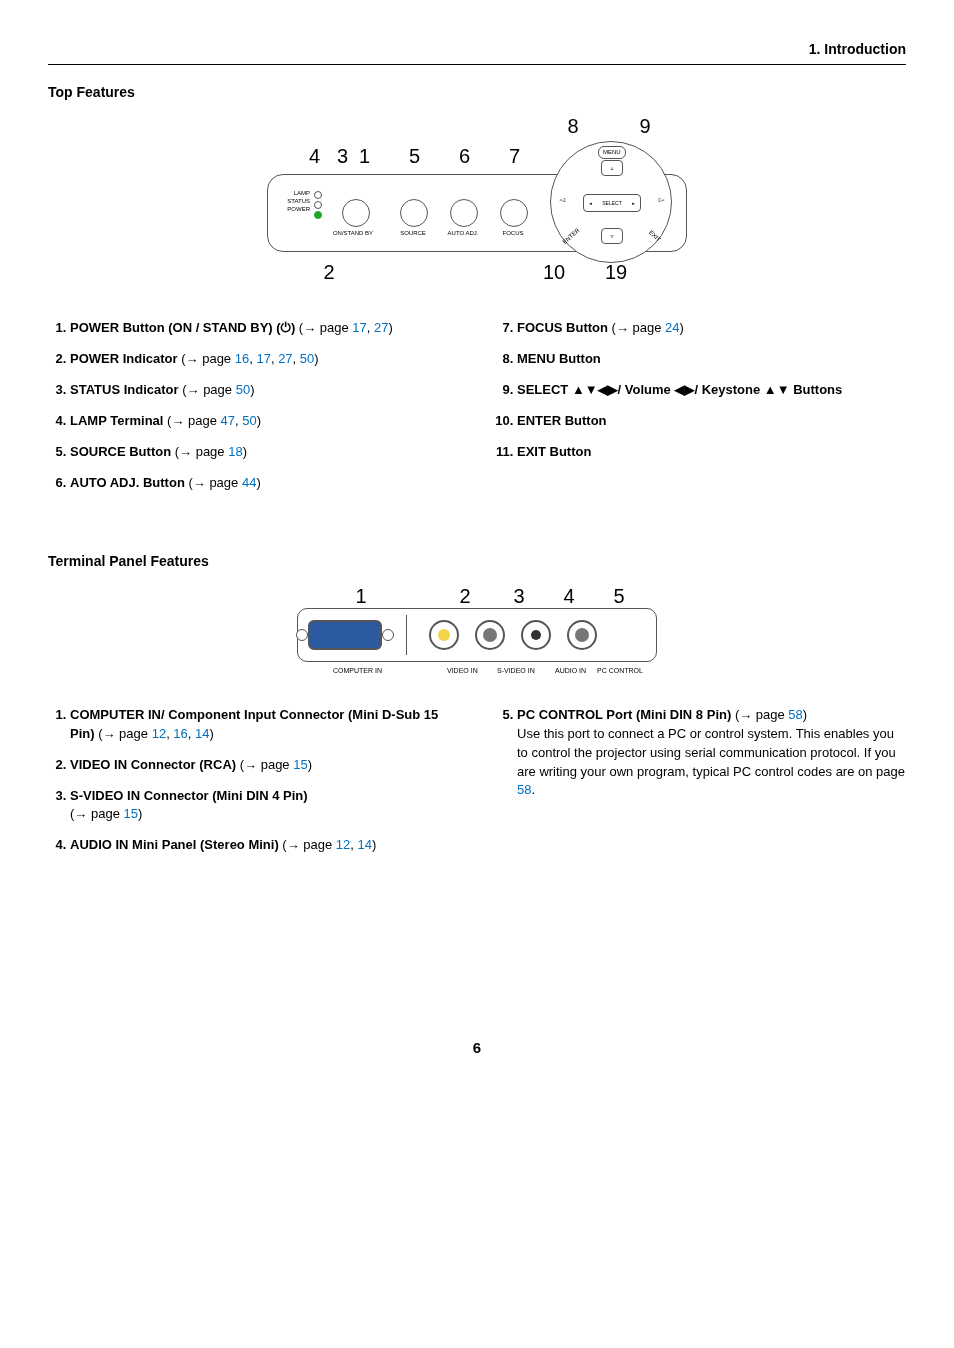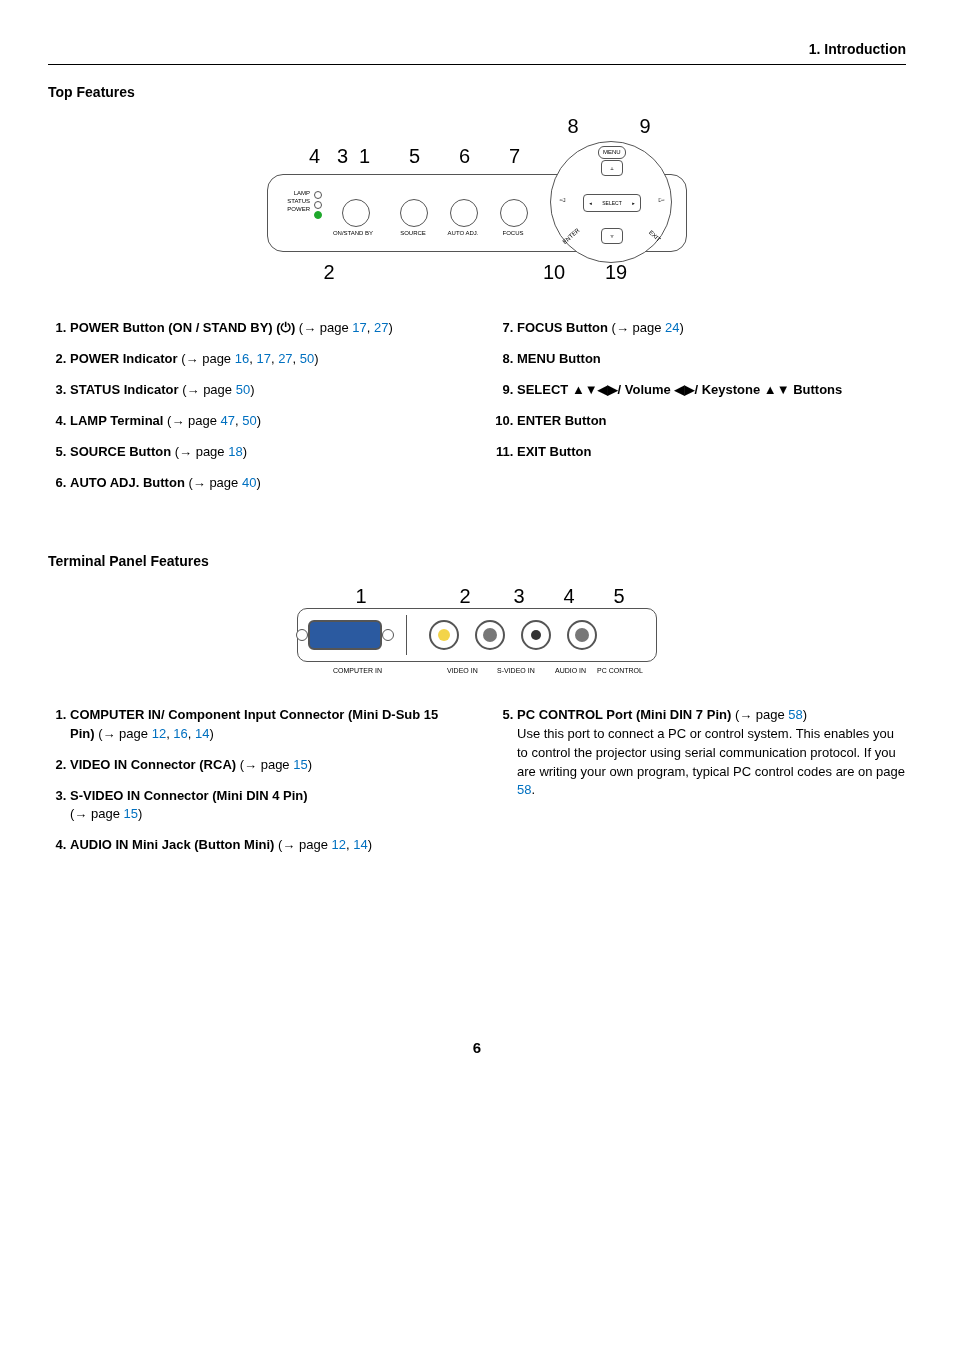--- a/index.html
+++ b/index.html
@@ -296,21 +296,21 @@
 </div>
 
 <div class="cols">
   <div class="col">
     <ol class="feature-list" id="top-left-list">
         <li><span class="bold">POWER Button (ON / STAND BY) (⏻)</span><span> (→ page </span><span class="pagelink">17</span><span>, </span><span class="pagelink">27</span><span>)</span></li>
         <li><span class="bold">POWER Indicator</span><span> (→ page </span><span class="pagelink">16</span><span>, </span><span class="pagelink">17</span><span>, </span><span class="pagelink">27</span><span>, </span><span class="pagelink">50</span><span>)</span></li>
         <li><span class="bold">STATUS Indicator</span><span> (→ page </span><span class="pagelink">50</span><span>)</span></li>
         <li><span class="bold">LAMP Terminal</span><span> (→ page </span><span class="pagelink">47</span><span>, </span><span class="pagelink">50</span><span>)</span></li>
         <li><span class="bold">SOURCE Button</span><span> (→ page </span><span class="pagelink">18</span><span>)</span></li>
-        <li><span class="bold">AUTO ADJ. Button</span><span> (→ page </span><span class="pagelink">40</span><span>)</span></li>
+        <li><span class="bold">AUTO ADJ. Button</span><span> (→ page </span><span class="pagelink">44</span><span>)</span></li>
       </ol>
   </div>
   <div class="col">
     <ol class="feature-list" start="7" id="top-right-list">
         <li><span class="bold">FOCUS Button</span><span> (→ page </span><span class="pagelink">24</span><span>)</span></li>
         <li><span class="bold">MENU Button</span></li>
         <li><span class="bold">SELECT ▲▼◀▶/ Volume ◀▶/ Keystone ▲▼ Buttons</span></li>
         <li><span class="bold">ENTER Button</span></li>
         <li><span class="bold">EXIT Button</span></li>
       </ol>
@@ -345,26 +345,26 @@
     </div>
   </div>
 </div>
 
 <div class="cols">
   <div class="col">
     <ol class="feature-list" id="term-left-list">
         <li><span class="bold">COMPUTER IN/ Component Input Connector (Mini D-Sub 15 Pin)</span><span> (→ page </span><span class="pagelink">12</span><span>, </span><span class="pagelink">16</span><span>, </span><span class="pagelink">14</span><span>)</span></li>
         <li><span class="bold">VIDEO IN Connector (RCA)</span><span> (→ page </span><span class="pagelink">15</span><span>)</span></li>
         <li><span class="bold">S-VIDEO IN Connector (Mini DIN 4 Pin)</span><br><span>(→ page </span><span class="pagelink">15</span><span>)</span></li>
-        <li><span class="bold">AUDIO IN Mini Jack (Button Mini)</span><span> (→ page </span><span class="pagelink">12</span><span>, </span><span class="pagelink">14</span><span>)</span></li>
+        <li><span class="bold">AUDIO IN Mini Panel (Stereo Mini)</span><span> (→ page </span><span class="pagelink">12</span><span>, </span><span class="pagelink">14</span><span>)</span></li>
       </ol>
   </div>
   <div class="col">
     <ol class="feature-list" start="5">
       <li>
-        <span class="bold">PC CONTROL Port (Mini DIN 7 Pin)</span><span> (→ page </span><span class="pagelink">58</span><span>)</span><br>
+        <span class="bold">PC CONTROL Port (Mini DIN 8 Pin)</span><span> (→ page </span><span class="pagelink">58</span><span>)</span><br>
         <span>Use this port to connect a PC or control system. This enables you to control the projector using serial communication protocol. If you are writing your own program, typical PC control codes are on page </span><span class="pagelink">58</span><span>.</span>
       </li>
     </ol>
   </div>
 </div>
 
 <div class="page-number">6</div>
 
 </body></html>

